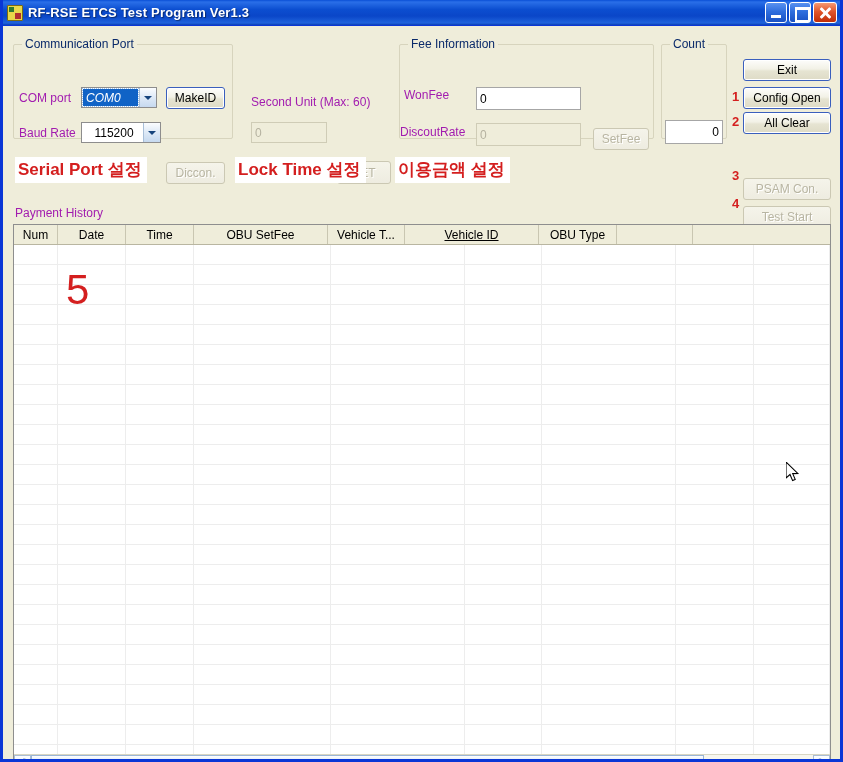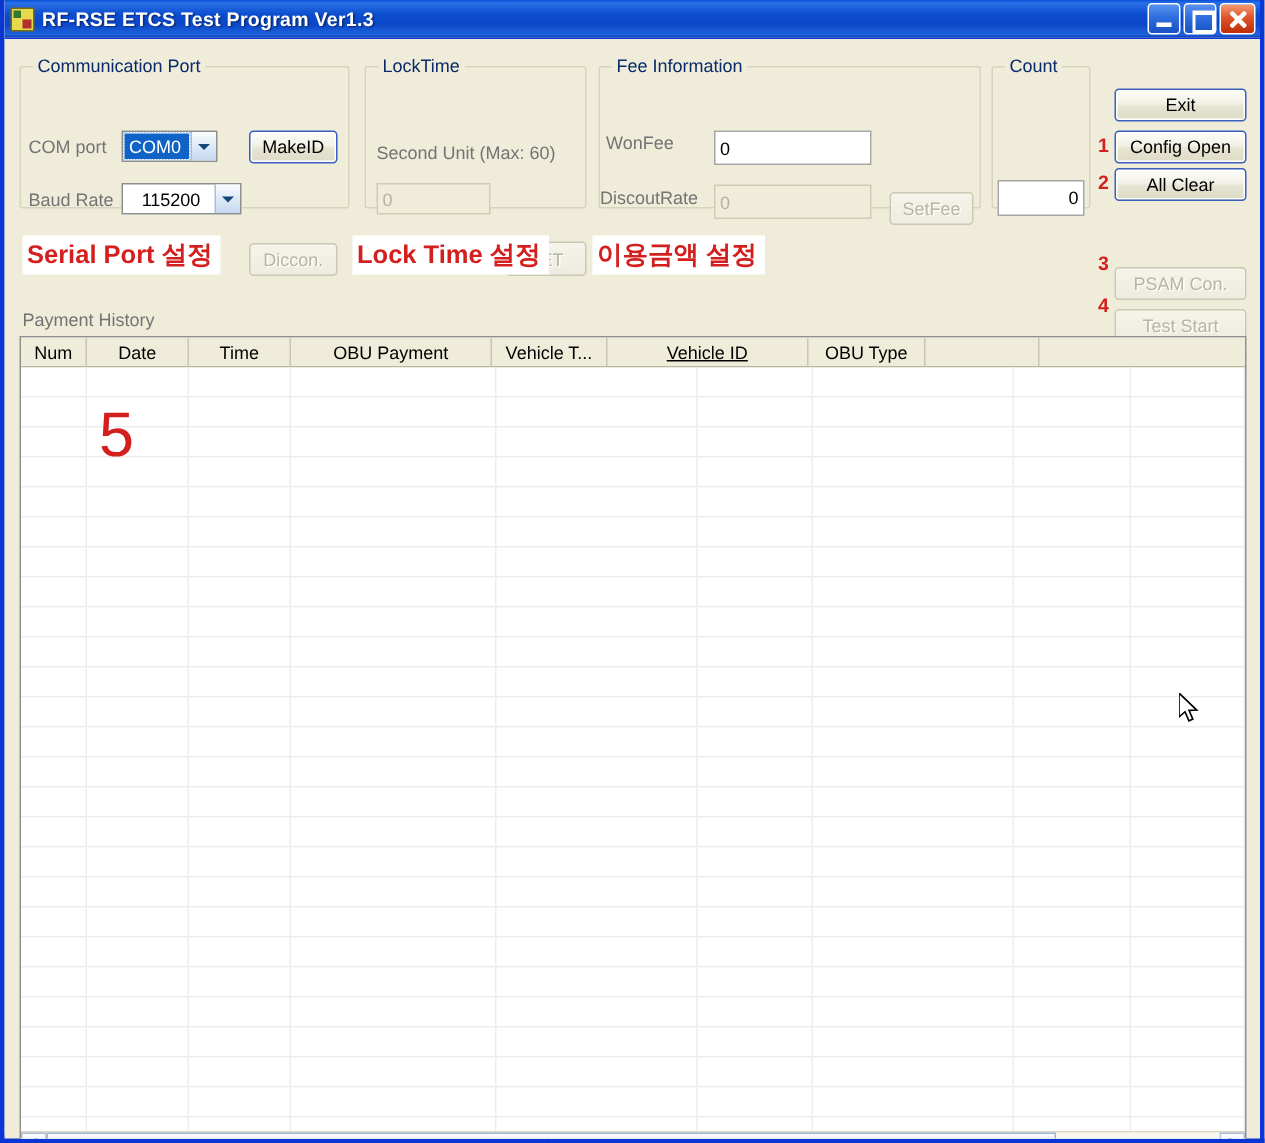--- a/index.html
+++ b/index.html
@@ -101,21 +101,21 @@
     background: #efedda;
     padding: 0 3px;
     font-size: 12px;
     color: #0a2a6a;
     white-space: nowrap;
   }
 
   .lbl {
     position: absolute;
     font-size: 12px;
-    color: #737373;
+    color: #a21caf;
     white-space: nowrap;
   }
 
   
   .textbox {
     position: absolute;
     background: #ffffff;
     border: 1px solid #a6a6a6;
     font-size: 12px;
     color: #000;
@@ -306,40 +306,37 @@
       <div class="cbtn close"></div>
     </div>
   </div>
 
   <div id="client">
 
     <div class="group" style="left:10px; top:18px; width:220px; height:95px;">
       <span class="g-title">Communication Port</span>
     </div>
     <span class="lbl" style="left:16px; top:65px;">COM port</span>
-    <div class="combo selected" style="left:78px; top:61px; width:64px;">
+    <div class="combo selected" style="left:78px; top:61px; width:76px;font-style:italic;">
       <span class="cval">COM0</span>
       <span class="carrow">
           <i></i>
         </span>
     </div>
     <div class="btn default" style="left:163px; top:61px; width:59px; height:22px;">MakeID</div>
 
     <span class="lbl" style="left:16px; top:100px;">Baud Rate</span>
     <div class="combo" style="left:78px; top:96px; width:80px;">
       <span class="cval" style="justify-content:center;">115200</span>
       <span class="carrow">
           <i></i>
         </span>
     </div>
     <div class="btn disabled" style="left:163px; top:96px; width:59px; height:22px;">Diccon.</div>
 
-    <div class="group" style="left:240px; top:18px; width:148px; height:95px;">
-      <span class="g-title">LockTime</span>
-    </div>
     <span class="lbl" style="left:248px; top:69px;">Second Unit (Max: 60)</span>
     <div class="textbox disabled" style="left:248px; top:96px; width:76px; height:21px;">0</div>
     <div class="btn disabled" style="left:334px; top:95px; width:54px; height:23px;">SET</div>
 
     <div class="group" style="left:396px; top:18px; width:255px; height:95px;">
       <span class="g-title">Fee Information</span>
     </div>
     <span class="lbl" style="left:401px; top:62px;">WonFee</span>
     <div class="textbox" style="left:473px; top:61px; width:105px; height:23px;">0</div>
     <div class="btn disabled" style="left:590px; top:62px; width:56px; height:22px;">SetFee</div>
@@ -368,21 +365,21 @@
     <span class="annot annot-ko" style="left:12px; top:131px;">Serial Port 설정</span>
     <span class="annot annot-ko" style="left:392px; top:131px;">이용금액 설정</span>
 
     <span class="lbl" style="left:12px; top:180px;">Payment History</span>
 
     <div id="grid-wrap">
       <div id="grid-head">
           <div class="hc" style="flex: 0 0 44px;">Num</div>
           <div class="hc" style="flex: 0 0 68px;">Date</div>
           <div class="hc" style="flex: 0 0 68px;">Time</div>
-          <div class="hc" style="flex: 0 0 134px;">OBU Payment</div>
+          <div class="hc" style="flex: 0 0 134px;">OBU SetFee</div>
           <div class="hc" style="flex: 0 0 77px;">Vehicle T...</div>
           <div class="hc" style="flex: 0 0 134px; text-decoration: underline;">Vehicle ID</div>
           <div class="hc" style="flex: 0 0 78px;">OBU Type</div>
           <div class="hc" style="flex: 0 0 76px;"></div>
         </div>
       <div id="grid-body">
         <span class="annot-big" style="left:52px; top:24px;">5</span>
       <div class="grow">
             <div class="gc" style="flex: 0 0 44px;"></div>
             <div class="gc" style="flex: 0 0 68px;"></div>

